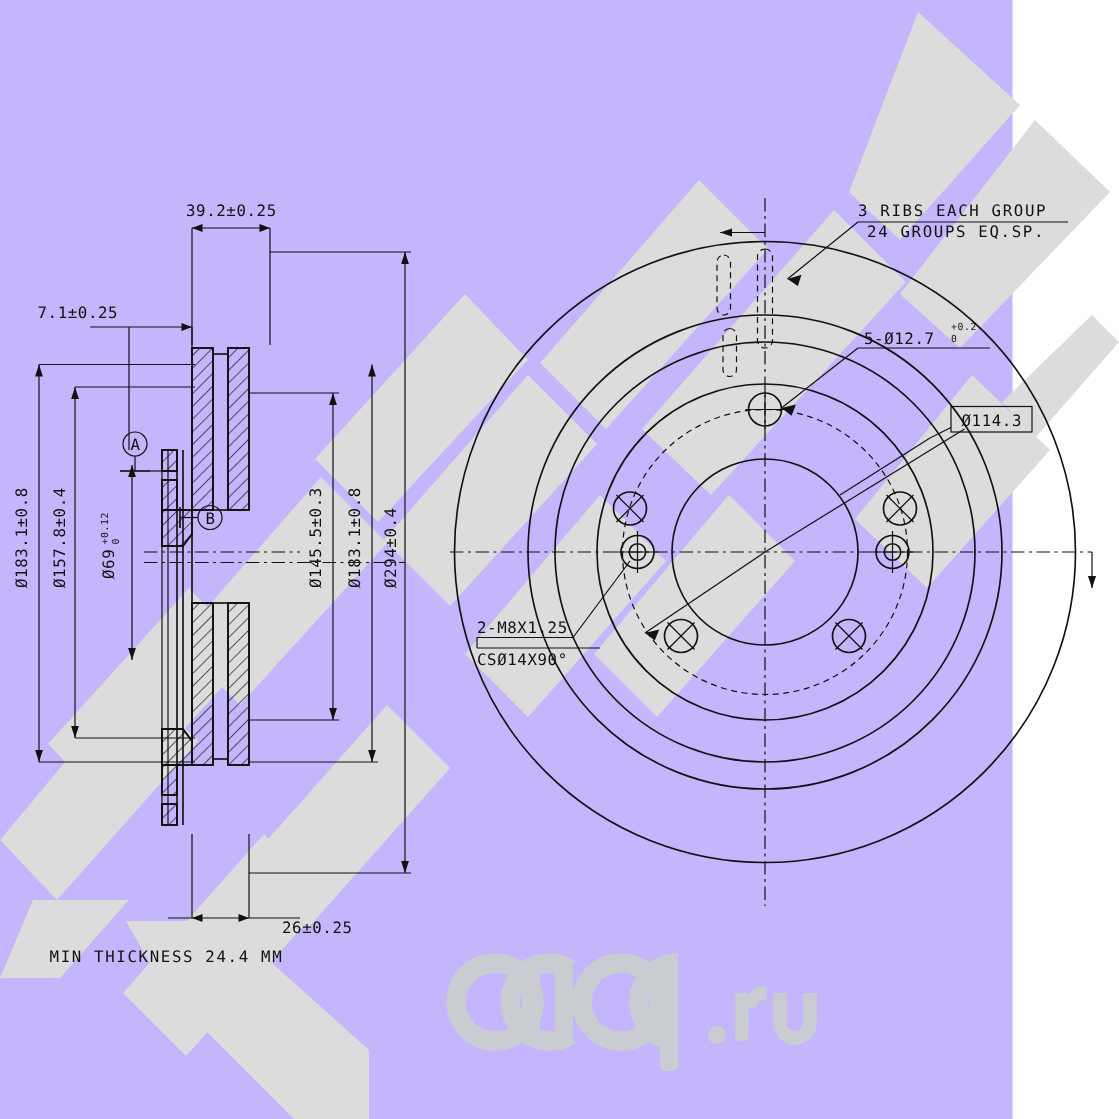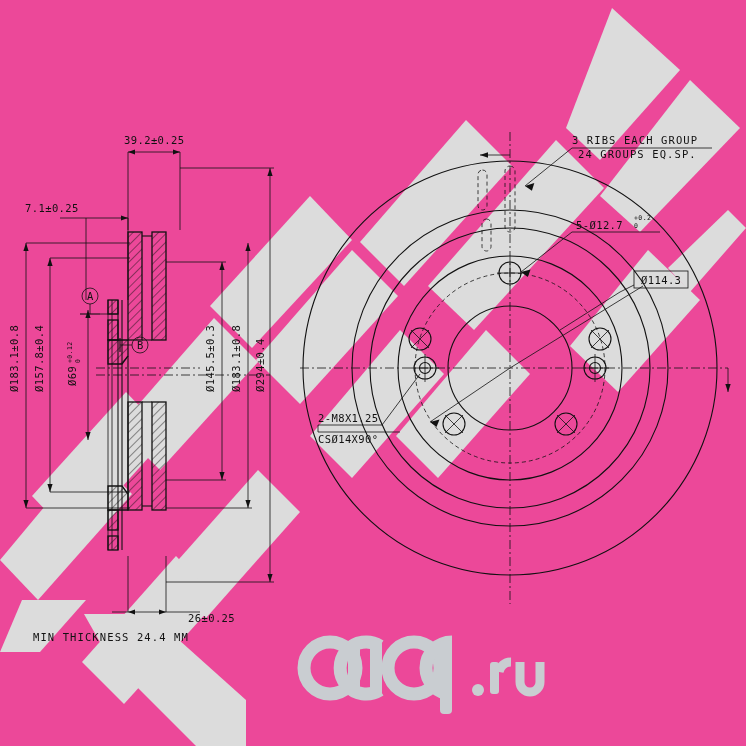--- a/index.html
+++ b/index.html
@@ -1,18 +1,18 @@
 <!DOCTYPE html>
 <html><head>
 <meta charset="utf-8">
 <style>
   html,body{margin:0;padding:0;background:#fff;}
   body{width:746px;height:746px;overflow:hidden;
        font-family:"DejaVu Sans Mono","Liberation Mono",monospace;}
-  #stage{position:relative;width:746px;height:746px;background:#ec4899;}
+  #stage{position:relative;width:675px;height:746px;background:#c4b5fd;}
   svg{display:block;position:absolute;top:0;left:0;}
   #wm{z-index:0;}
   #draw{z-index:2;}
   .dimtext{font-family:"DejaVu Sans Mono","Liberation Mono",monospace;
            font-size:10.5px;fill:#111;letter-spacing:0.4px;}
   .dimtext.sm{font-size:6.5px;}
   .note{font-family:"DejaVu Sans Mono","Liberation Mono",monospace;
         font-size:10.5px;fill:#111;letter-spacing:1.1px;}
   .ln{stroke:#111;fill:none;}
   .thin{stroke-width:0.8;}

